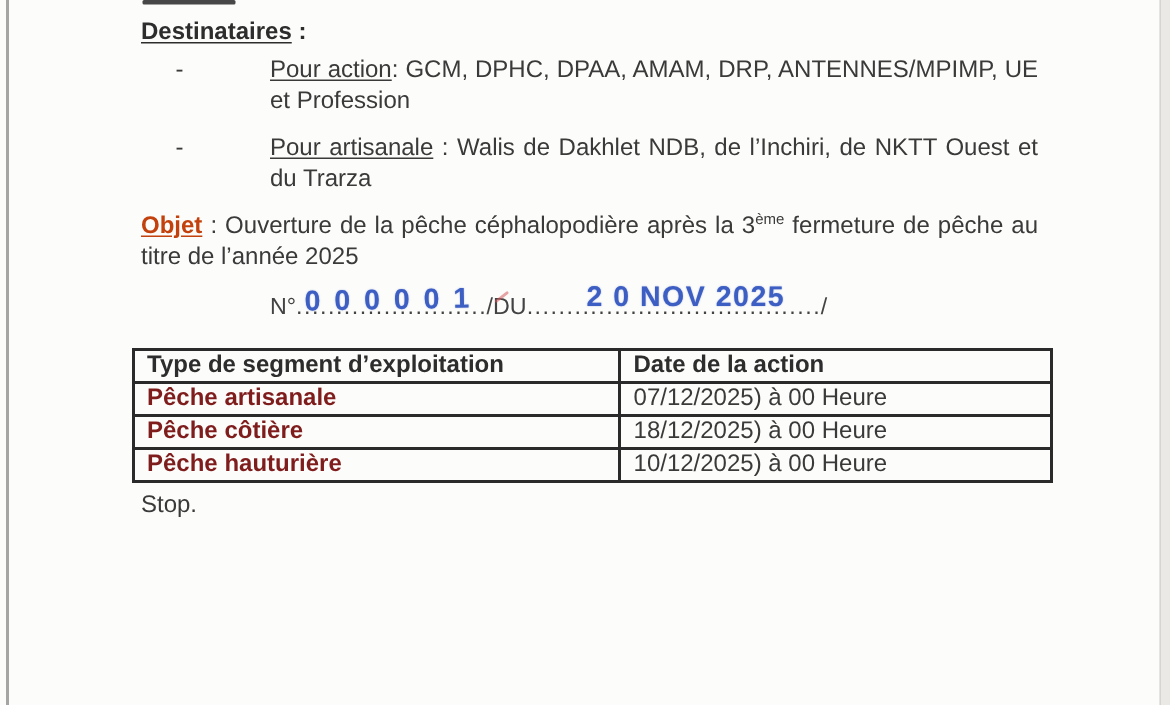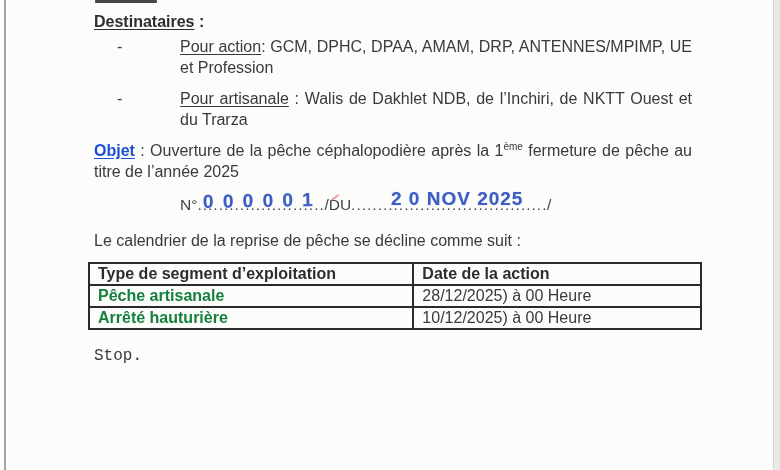--- a/index.html
+++ b/index.html
@@ -26,21 +26,21 @@
     position:absolute; right:0; top:0; width:7px; height:470px;
     background:#eae9e6; border-left:1px solid #d6d5d2;
   }
   .top-remnant {
     position:absolute; left:95px; top:0; width:62px; height:3px;
     background:#474747; border-radius:1px;
   }
   .content {
     position:absolute; left:94px; top:11px; width:598px;
   }
-  .b { font-weight:bold; color:#1d4ed8; }
+  .b { font-weight:bold; color:#c2410c; }
   .u { text-decoration:underline; text-underline-offset:2px; }
   .just { text-align:justify; }
 
   .dest-title { font-weight:bold; color:#2d2d2d; }
   .dest-item { display:flex; margin-left:23px; }
   .dest-item .dash { width:19px; flex:0 0 19px; }
   .dest-item .itxt { flex:1; text-align:justify;margin-left:44px; }
   .item1 { margin-top:4px; }
   .item2 { margin-top:10px; }
 
@@ -84,25 +84,25 @@
   }
   table.cal th, table.cal td {
     border:2px solid #2a2a2a;
     padding:0 8px;
     height:22px;
     text-align:left;
     font-weight:normal;
     line-height:20px;
   }
   table.cal th { font-weight:bold; color:#2d2d2d; }
-  table.cal td.seg { font-weight:bold; color:#15803d; }
+  table.cal td.seg { font-weight:bold; color:#7f1d1d; }
   table.cal col.c1 { width:53%; }
   table.cal col.c2 { width:47%; }
 
-  .stop { margin-top:16px;font-family:Liberation Mono, monospace; }
+  .stop { margin-top:4px; }
 </style>
 </head>
 <body>
 
 <div class="page">
   <div class="edge-left"></div>
   <div class="edge-right"></div>
   <div class="top-remnant"></div>
 
   <div class="content">
@@ -112,50 +112,53 @@
     <div class="dest-item item1">
       <span class="dash">-</span>
       <div class="itxt"><span class="u">Pour action</span><span>: </span><span>GCM, DPHC, DPAA, AMAM, DRP, ANTENNES/MPIMP, UE et Profession</span></div>
     </div>
 
     <div class="dest-item item2">
       <span class="dash">-</span>
       <div class="itxt"><span class="u">Pour artisanale</span><span> : </span><span>Walis de Dakhlet NDB, de l’Inchiri, de NKTT Ouest et du Trarza</span></div>
     </div>
 
-    <div class="objet just"><span class="b u">Objet</span><span> : </span><span>Ouverture de la pêche céphalopodière après la 1</span><sup>ème</sup><span> fermeture de pêche au titre de l’année 2025</span></div>
+    <div class="objet just"><span class="b u">Objet</span><span> : </span><span>Ouverture de la pêche céphalopodière après la 3</span><sup>ème</sup><span> fermeture de pêche au titre de l’année 2025</span></div>
 
     <div class="refline">
       <span>N°</span><span class="dots dots1">..................................................</span><span>/DU</span><span class="dots dots2">................................................................................</span><span>/</span>
       <span class="stamp stamp-number">0 0 0 0 0 1</span>
       <span class="stamp stamp-date">2 0 NOV 2025</span>
       <span class="ink-mark"></span>
     </div>
 
 
-    <div class="intro">Le calendrier de la reprise de pêche se décline comme suit :</div>
 
     <table class="cal">
       <colgroup>
           <col class="c1">
           <col class="c2">
         </colgroup>
       <thead>
         <tr>
           <th>Type de segment d’exploitation</th>
           <th>Date de la action</th>
         </tr>
       </thead>
       <tbody>
         <tr>
           <td class="seg">Pêche artisanale</td>
-          <td>28/12/2025) à 00 Heure</td>
+          <td>07/12/2025) à 00 Heure</td>
         </tr>
         <tr>
-          <td class="seg">Arrêté hauturière</td>
+          <td class="seg">Pêche côtière</td>
+          <td>18/12/2025) à 00 Heure</td>
+        </tr>
+        <tr>
+          <td class="seg">Pêche hauturière</td>
           <td>10/12/2025) à 00 Heure</td>
         </tr>
       </tbody>
     </table>
 
     <div class="stop">Stop.</div>
 
   </div>
 </div>
 

